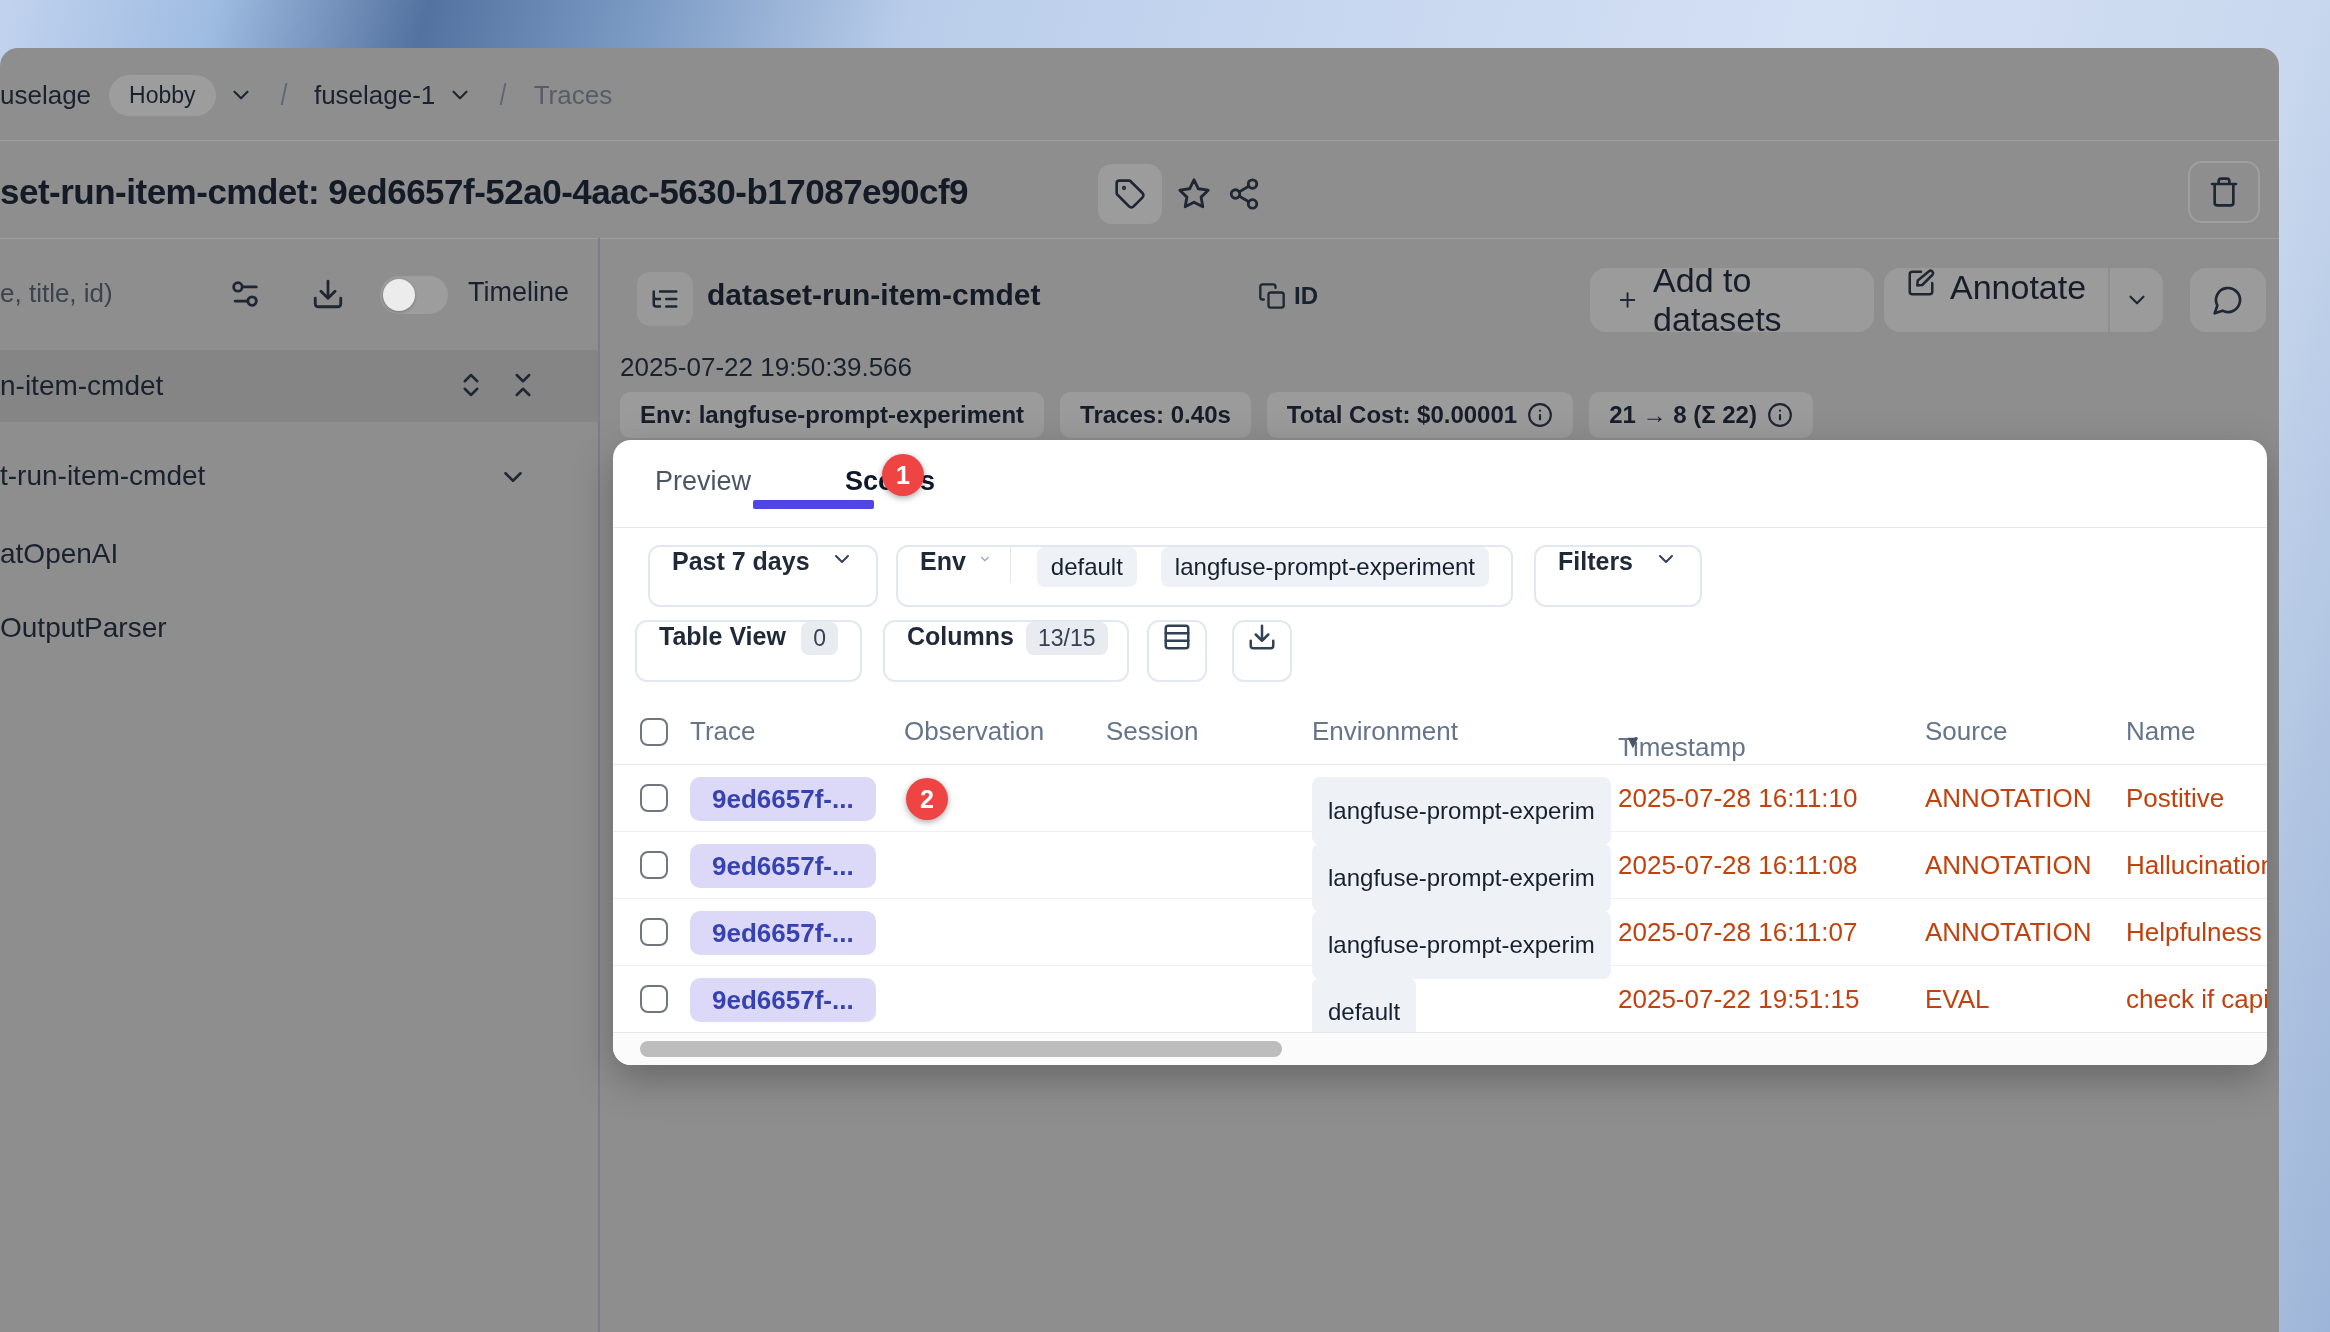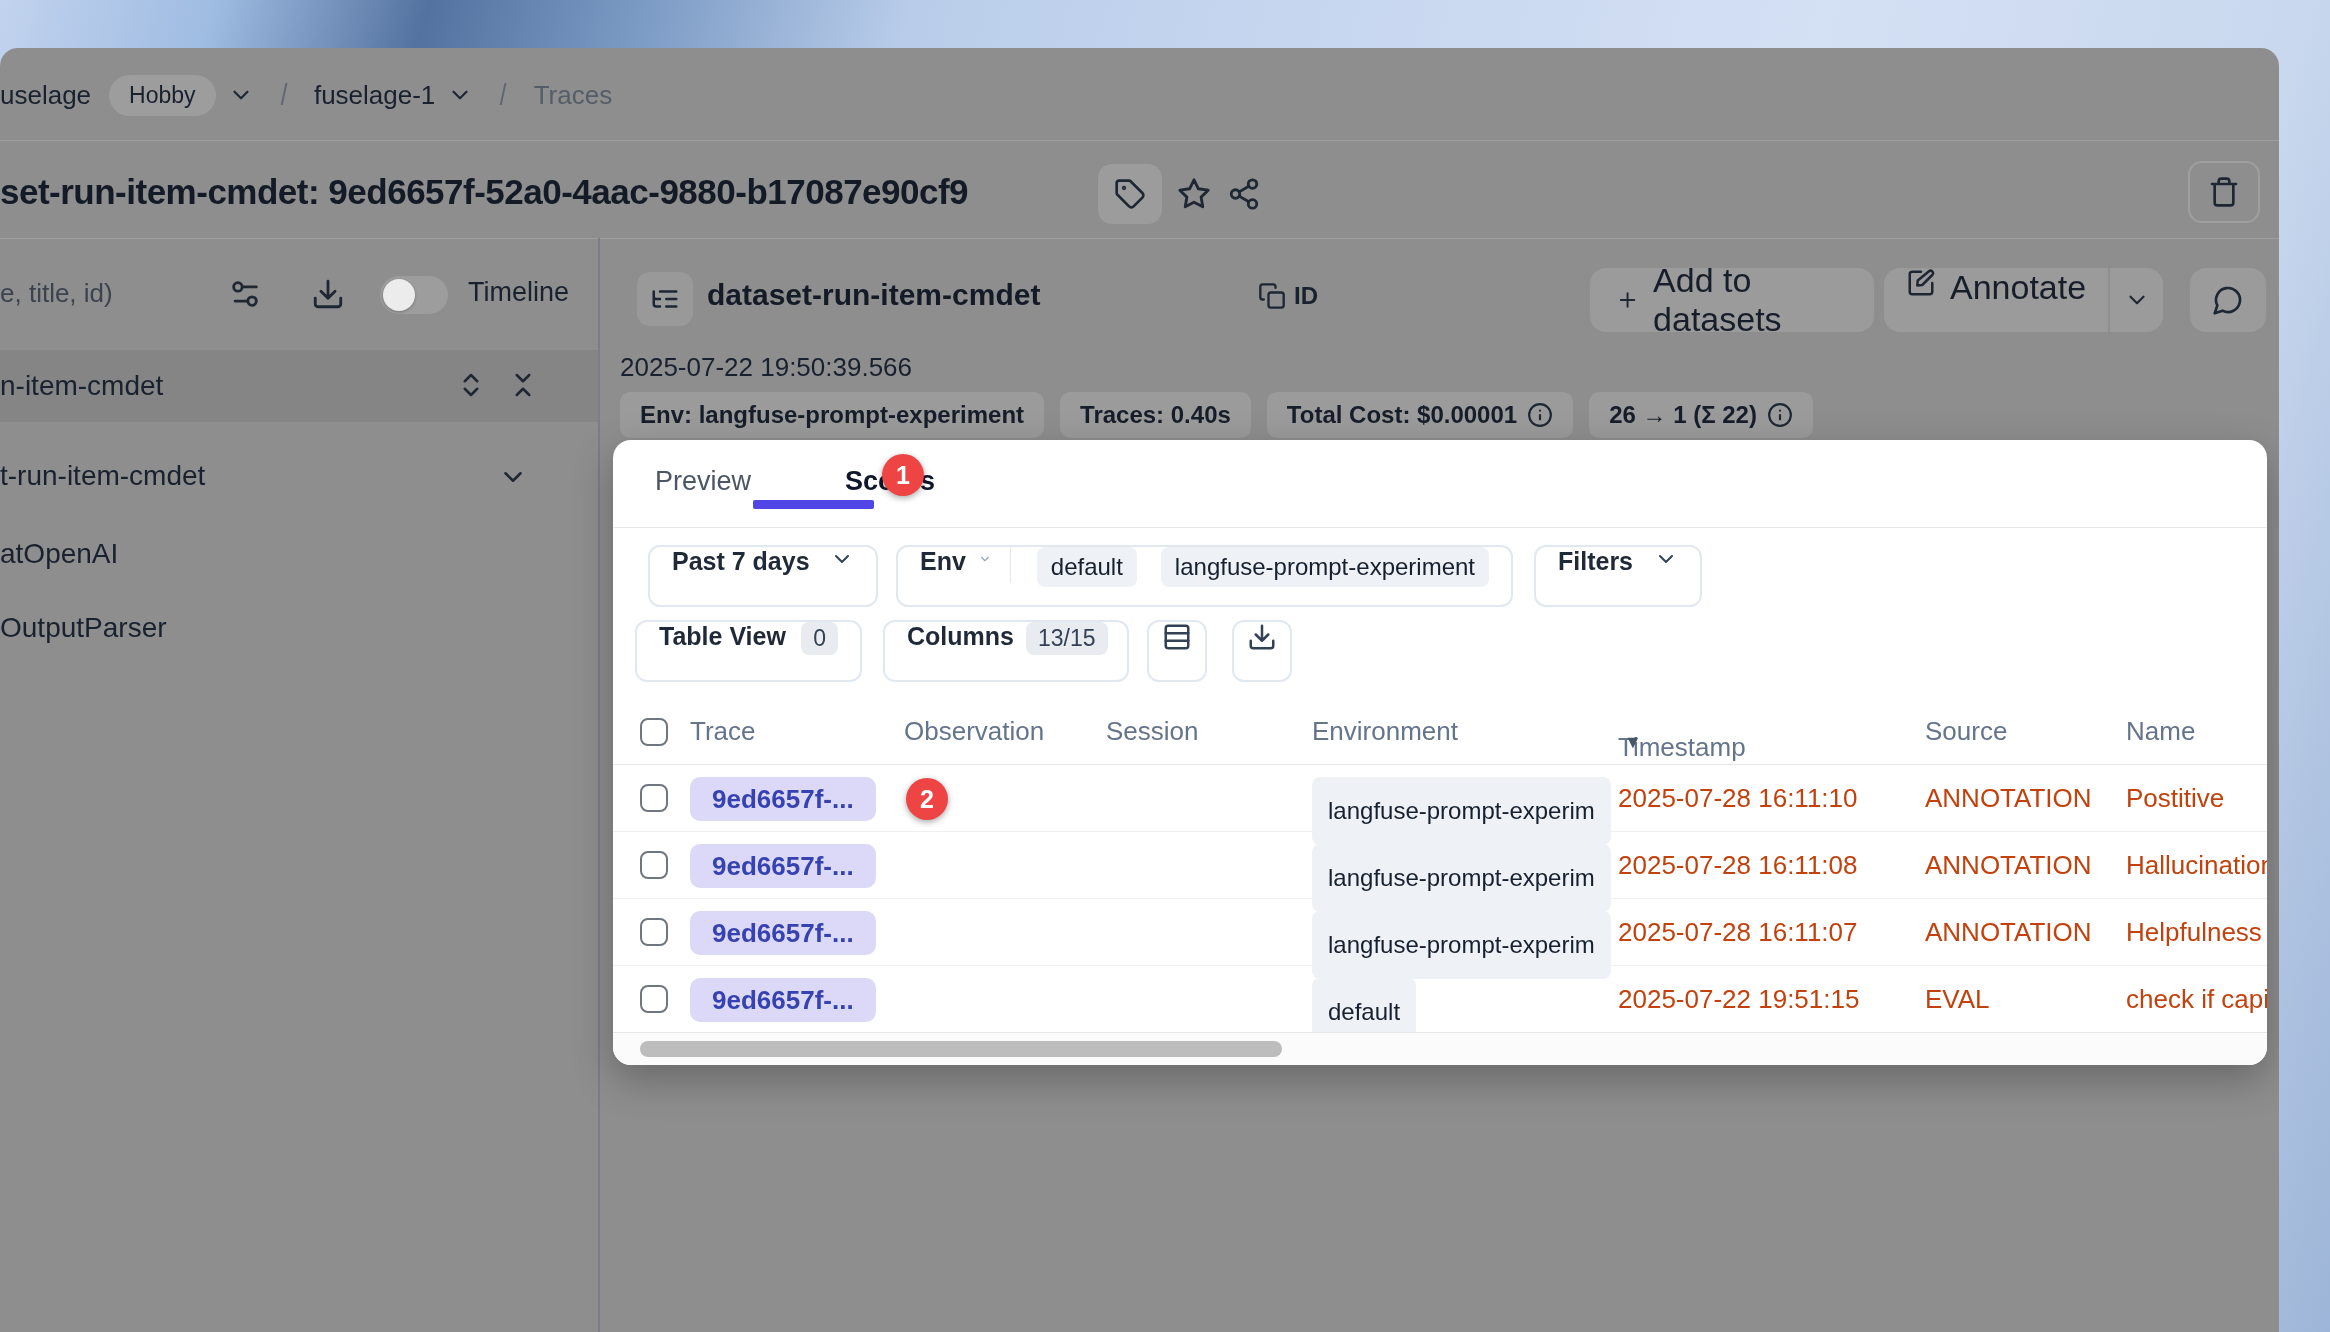--- a/index.html
+++ b/index.html
@@ -114,21 +114,21 @@
     <span class="chev">
       <svg class="ico" width="26" height="26" viewBox="0 0 24 24">
           <path d="m6 9 6 6 6-6"></path>
         </svg>
     </span>
     <span class="crumb-sep">/</span>
     <span class="crumb-muted">Traces</span>
   </div>
   <div class="hdiv" style="top:92px"></div>
 
-  <div class="peek-title">set-run-item-cmdet: 9ed6657f-52a0-4aac-9880-b17087e90cf9</div>
+  <div class="peek-title">set-run-item-cmdet: 9ed6657f-52a0-4aac-5630-b17087e90cf9</div>
   <div class="tag-btn">
     <svg class="ico" width="32" height="32" viewBox="0 0 24 24">
         <path d="M12.6 2.6A2 2 0 0 0 11.2 2H4a2 2 0 0 0-2 2v7.2a2 2 0 0 0 .6 1.4l8.7 8.7a2.4 2.4 0 0 0 3.4 0l6.6-6.6a2.4 2.4 0 0 0 0-3.4Z"></path>
         <circle cx="7.5" cy="7.5" r="0.6"></circle>
       </svg>
   </div>
   <div class="icon-plain" style="left:1176px">
     <svg class="ico" width="34" height="34" viewBox="0 0 24 24">
         <path d="m12 2 3.1 6.3 6.9 1-5 4.9 1.2 6.8L12 17.8 5.8 21 7 14.2 2 9.3l6.9-1z"></path>
       </svg>
@@ -242,21 +242,21 @@
     <span class="mbadge">Env: langfuse-prompt-experiment</span>
     <span class="mbadge">Traces: 0.40s</span>
     <span class="mbadge">
       <span>Total Cost: $0.00001</span>
       <svg class="ico" width="26" height="26" viewBox="0 0 24 24">
           <circle cx="12" cy="12" r="10"></circle>
           <path d="M12 16v-4M12 8h.01"></path>
         </svg>
     </span>
     <span class="mbadge">
-      <span>26 → 1 (Σ 22)</span>
+      <span>21 → 8 (Σ 22)</span>
       <svg class="ico" width="26" height="26" viewBox="0 0 24 24">
           <circle cx="12" cy="12" r="10"></circle>
           <path d="M12 16v-4M12 8h.01"></path>
         </svg>
     </span>
   </div>
 
   <div class="card">
     <div class="tabs">
       <span class="tab tab-preview">Preview</span>

